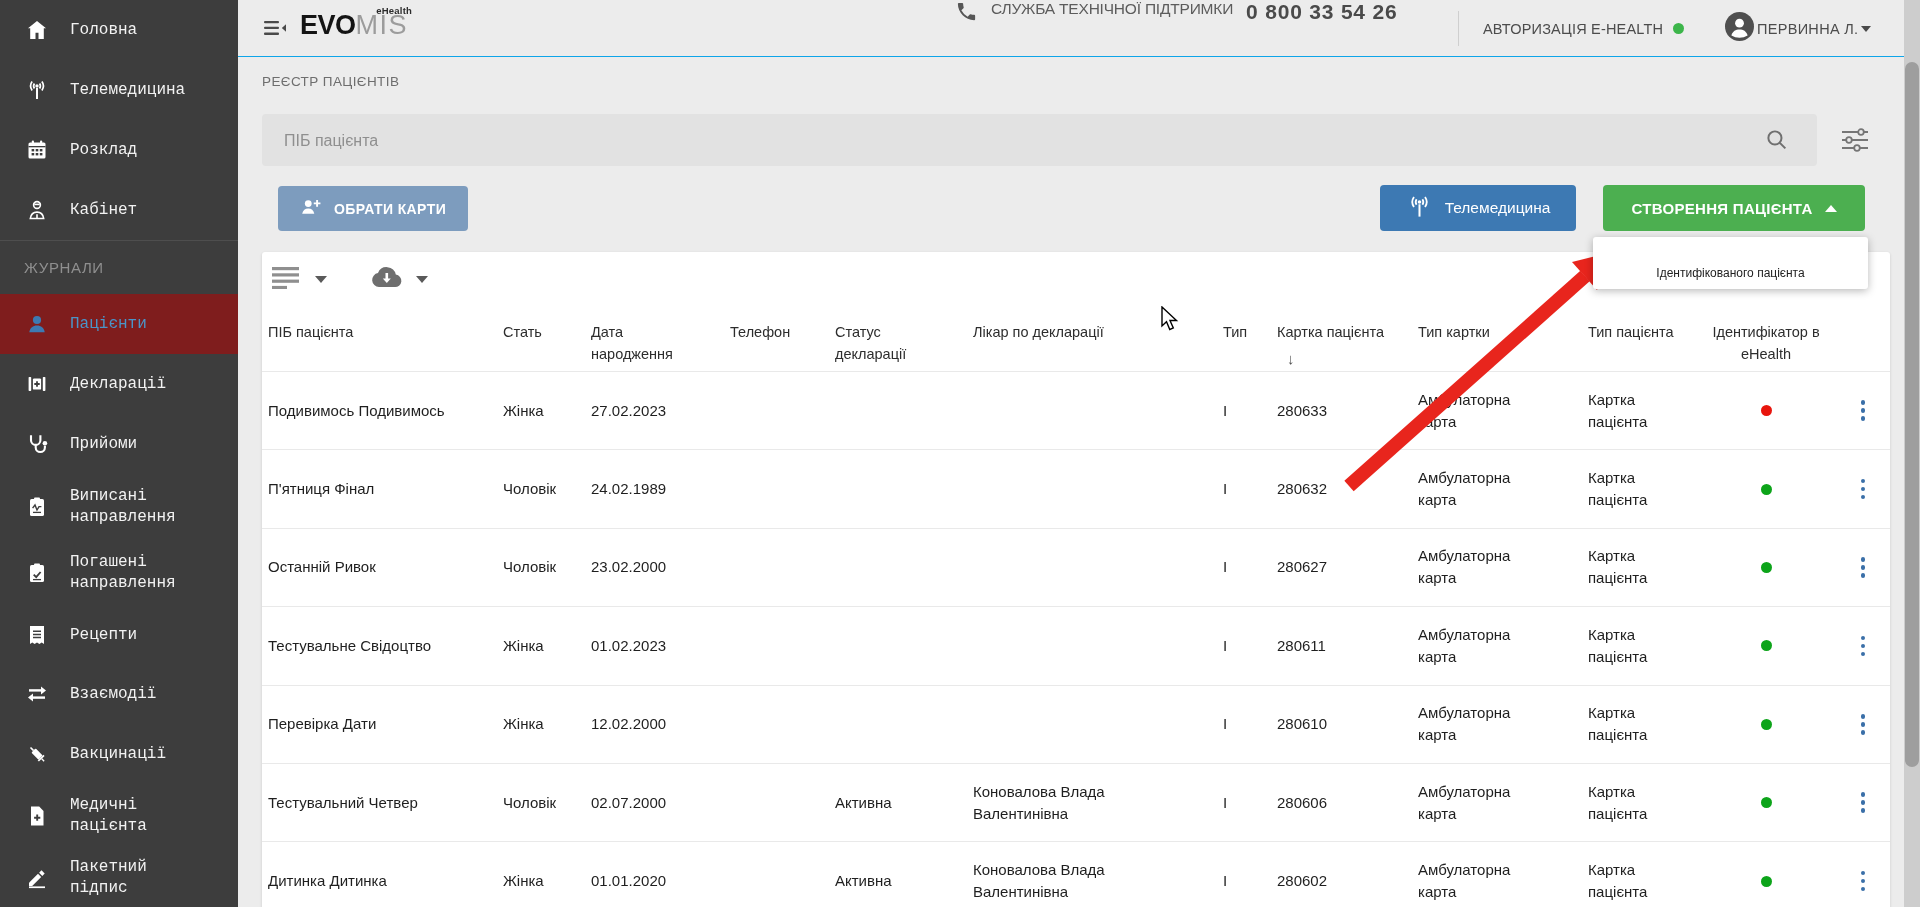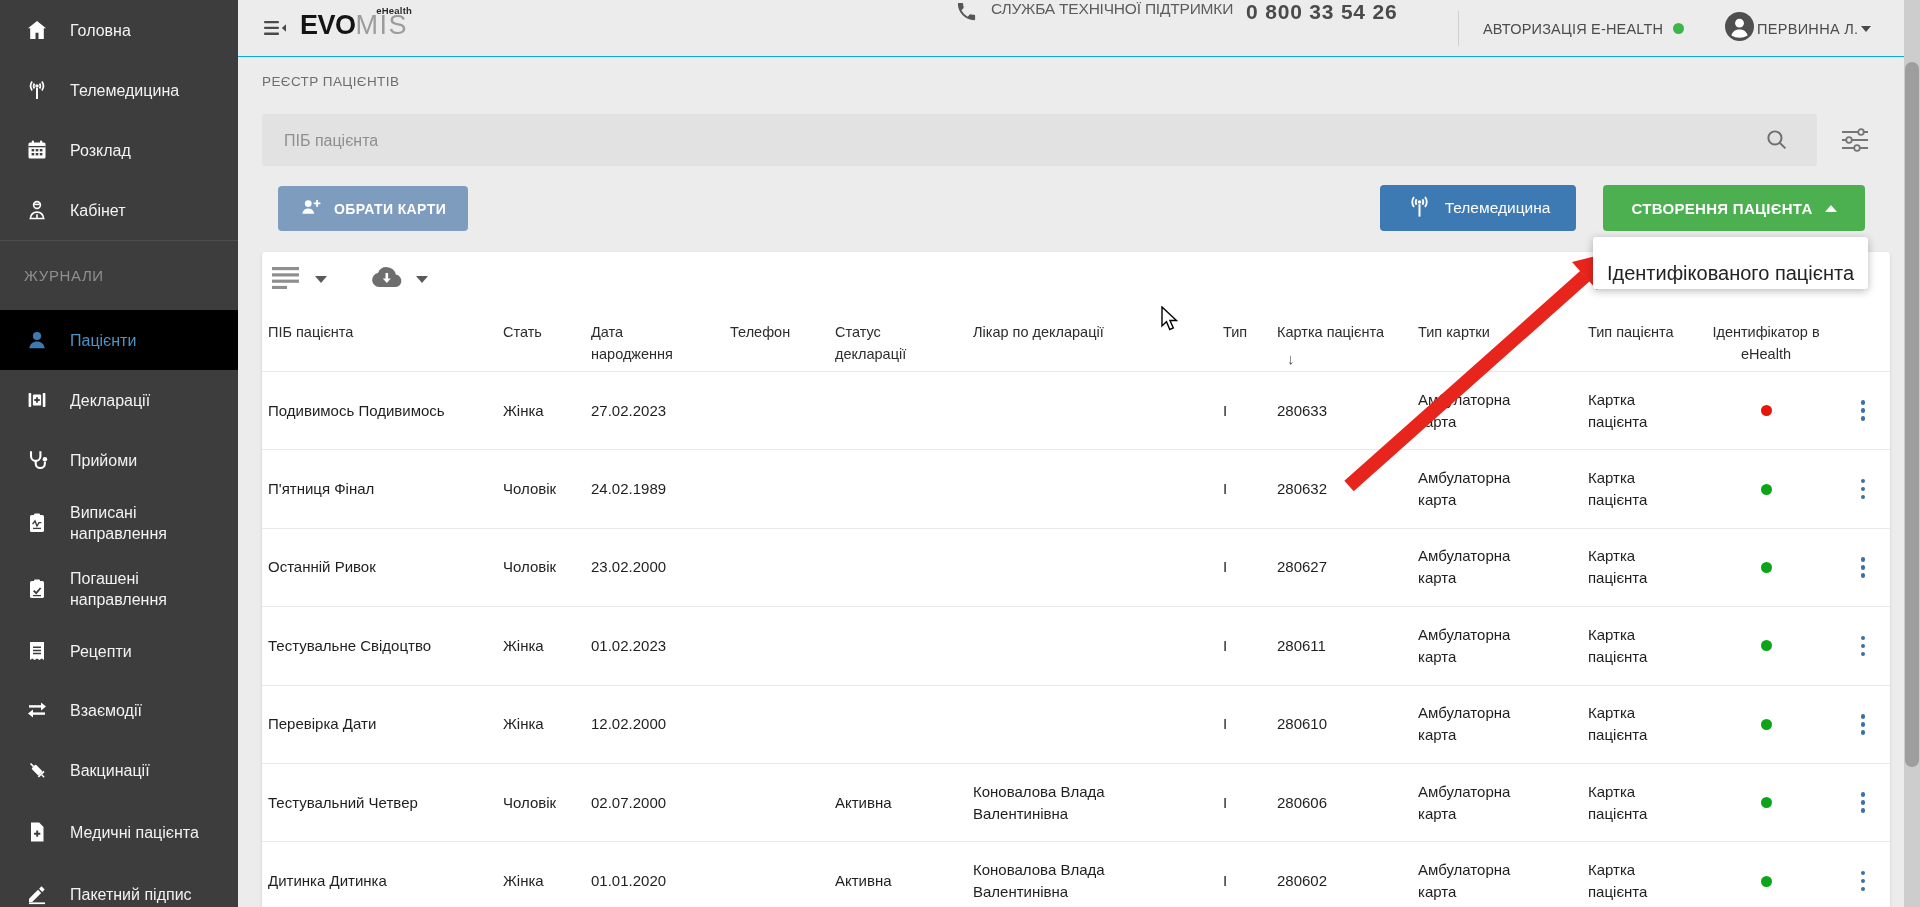--- a/index.html
+++ b/index.html
@@ -3,26 +3,26 @@
 <meta charset="utf-8">
 <style>
   html,body{margin:0;padding:0;}
   body{width:1920px;height:907px;overflow:hidden;font-family:"Liberation Sans","DejaVu Sans",sans-serif;background:#ececec;}
   .page{position:relative;width:1920px;height:907px;overflow:hidden;background:#ececec;}
 
   
   .sidebar{position:absolute;left:0;top:0;width:238px;height:907px;background:#3d3d3d;z-index:20;}
   .side-item{display:flex;align-items:center;gap:20px;padding:0 10px 0 24px;height:60px;color:#f2f2f2;font-size:16px;cursor:pointer;box-sizing:border-box;}
   .side-item .ic{width:26px;height:26px;flex:0 0 26px;display:flex;align-items:center;justify-content:center;}
-  .side-item .lbl{line-height:21px;max-width:132px;}
+  .side-item .lbl{line-height:21px;max-width:132px;font-family:Liberation Mono, monospace;}
   .side-item.h66{height:66px;}
   .side-item.h58{height:58px;}
   .side-item.h64{height:64px;}
-  .side-section{height:70px;display:flex;align-items:center;padding-left:24px;box-sizing:border-box;color:#8f8f8f;font-size:15px;letter-spacing:.6px;border-top:1px solid #4e4e4e;}
-  .side-item.active{background:#000000;color:#4b94c7;}
+  .side-section{height:54px;display:flex;align-items:center;padding-left:24px;box-sizing:border-box;color:#8f8f8f;font-size:15px;letter-spacing:.6px;border-top:1px solid #4e4e4e;}
+  .side-item.active{background:#7f1d1d;color:#4b94c7;}
   .side-item svg{display:block;}
 
   
   .topbar{position:absolute;left:238px;top:0;width:1666px;height:57px;background:#ececec;border-bottom:1px solid #0ea5e9;z-index:10;box-sizing:border-box;}
   .collapse{position:absolute;left:24px;top:16px;width:26px;height:24px;cursor:pointer;}
   .logo{position:absolute;left:62px;top:10px;cursor:pointer;}
   .logo .evo{font-weight:800;font-size:27px;color:#141414;letter-spacing:-.5px;}
   .logo .mis{font-weight:300;font-size:27px;color:#9c9c9c;letter-spacing:1.5px;}
   .logo .sup{position:absolute;top:-5px;right:-4px;font-size:9.5px;font-weight:700;color:#2b2b2b;letter-spacing:.2px;}
   .support{position:absolute;left:717px;top:0;height:57px;display:flex;gap:13px;}
@@ -44,21 +44,21 @@
   .search-ic{position:absolute;right:28px;top:13px;cursor:pointer;}
   .filter-ic{position:absolute;left:1839px;top:126px;cursor:pointer;z-index:5;}
 
   .btn{position:absolute;display:flex;align-items:center;justify-content:center;gap:12px;border-radius:4px;color:#fff;cursor:pointer;box-sizing:border-box;z-index:5;}
   .btn-cards{left:278px;top:186px;width:190px;height:45px;background:#7d9cbe;font-size:14px;font-weight:600;letter-spacing:.4px;}
   .btn-tele{left:1380px;top:185px;width:196px;height:46px;background:#3d79b3;font-size:15.5px;}
   .btn-create{left:1603px;top:185px;width:262px;height:46px;background:#4caf50;font-size:15px;font-weight:600;letter-spacing:.3px;text-align:center;}
   .caret-up-w{width:0;height:0;border-left:6px solid transparent;border-right:6px solid transparent;border-bottom:7px solid #fff;}
 
   .dropdown{position:absolute;left:1593px;top:237px;width:275px;height:52px;background:#fff;border-radius:3px;box-shadow:0 2px 8px rgba(0,0,0,.28);z-index:95;display:flex;align-items:center;justify-content:center;}
-  .dropdown .dd-item{font-size:20px;color:#222;cursor:pointer;margin-top:20px;}
+  .dropdown .dd-item{font-size:12px;color:#222;cursor:pointer;margin-top:20px;}
 
   
   .card{position:absolute;left:262px;top:252px;width:1628px;height:700px;background:#fff;border-radius:3px;box-shadow:0 1px 3px rgba(0,0,0,.14);z-index:5;}
   .toolbar{height:54px;display:flex;align-items:center;padding-left:9px;box-sizing:border-box;gap:14px;}
   .tool-gap{width:15px;}
   .caret-dn{width:0;height:0;border-left:6px solid transparent;border-right:6px solid transparent;border-top:7px solid #5a5a5a;cursor:pointer;}
   .grid{display:grid;grid-template-columns:235px 88px 139px 105px 138px 250px 54px 141px 170px 114px 140px 54px;}
   .thead{height:66px;box-sizing:border-box;border-bottom:1px solid #e9e9e9;}
   .hc{padding:15px 18px 0 6px;box-sizing:border-box;font-size:14.5px;color:#2d2d2d;line-height:22px;cursor:pointer;}
   .hc.center{text-align:center;padding-right:6px;}

